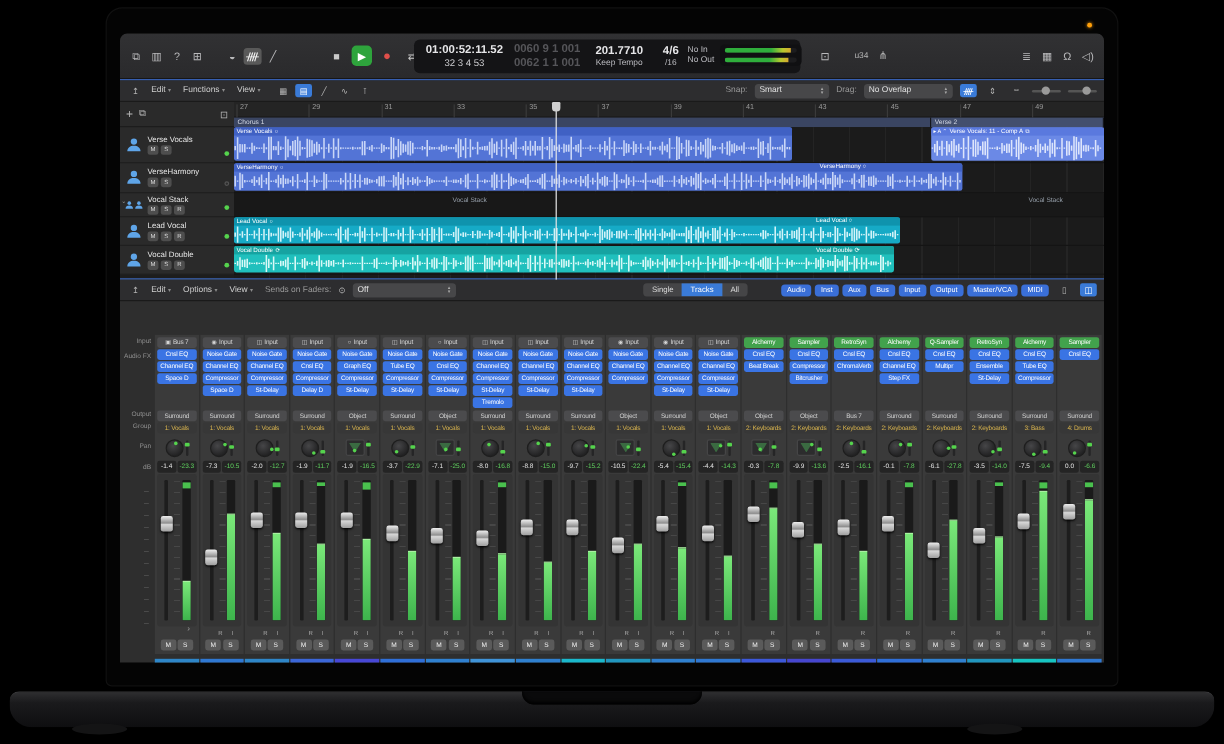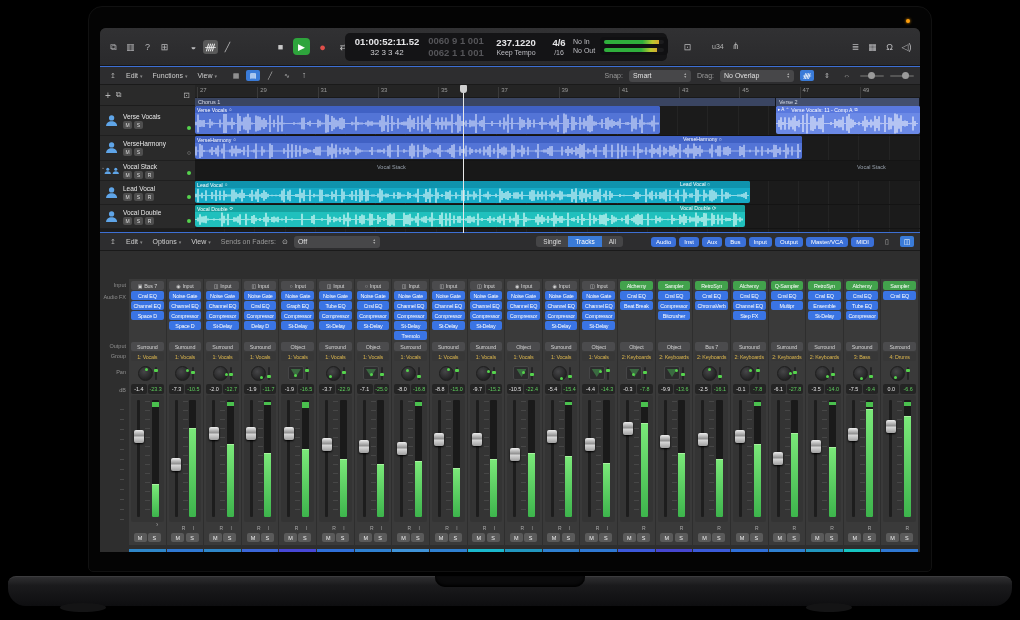--- a/index.html
+++ b/index.html
@@ -145,28 +145,28 @@
     <div class="transport" style="left:172px;" id="tb-transport">
         <span class="tp-btn">■</span>
         <span class="tp-btn tp-play">▶</span>
         <span class="tp-btn tp-rec">●</span>
         <span class="tp-btn">⇄</span>
       </div>
 
     <div id="lcd">
       <div class="lcd-col" style="width:76px;">
         <span class="lcd-main">01:00:52:11.52</span>
-        <span class="lcd-sub">32 3 3  42</span>
+        <span class="lcd-sub">32 3 4  53</span>
       </div>
       <div class="lcd-col lcd-ghost" style="width:62px;">
         <span class="lcd-main lcd-ghost">0060 9 1 001</span>
         <span class="lcd-main lcd-ghost">0062 1 1 001</span>
       </div>
       <div class="lcd-col" style="width:58px;">
-        <span class="lcd-main">237.1220</span>
+        <span class="lcd-main">201.7710</span>
         <span class="lcd-small">Keep Tempo</span>
       </div>
       <div class="lcd-col" style="width:28px;">
         <span class="lcd-main">4/6</span>
         <span class="lcd-small">/16</span>
       </div>
       <div class="lcd-col" style="width:40px;align-items:flex-start;">
         <span class="lcd-small">No In</span>
         <span class="lcd-small">No Out</span>
       </div>

